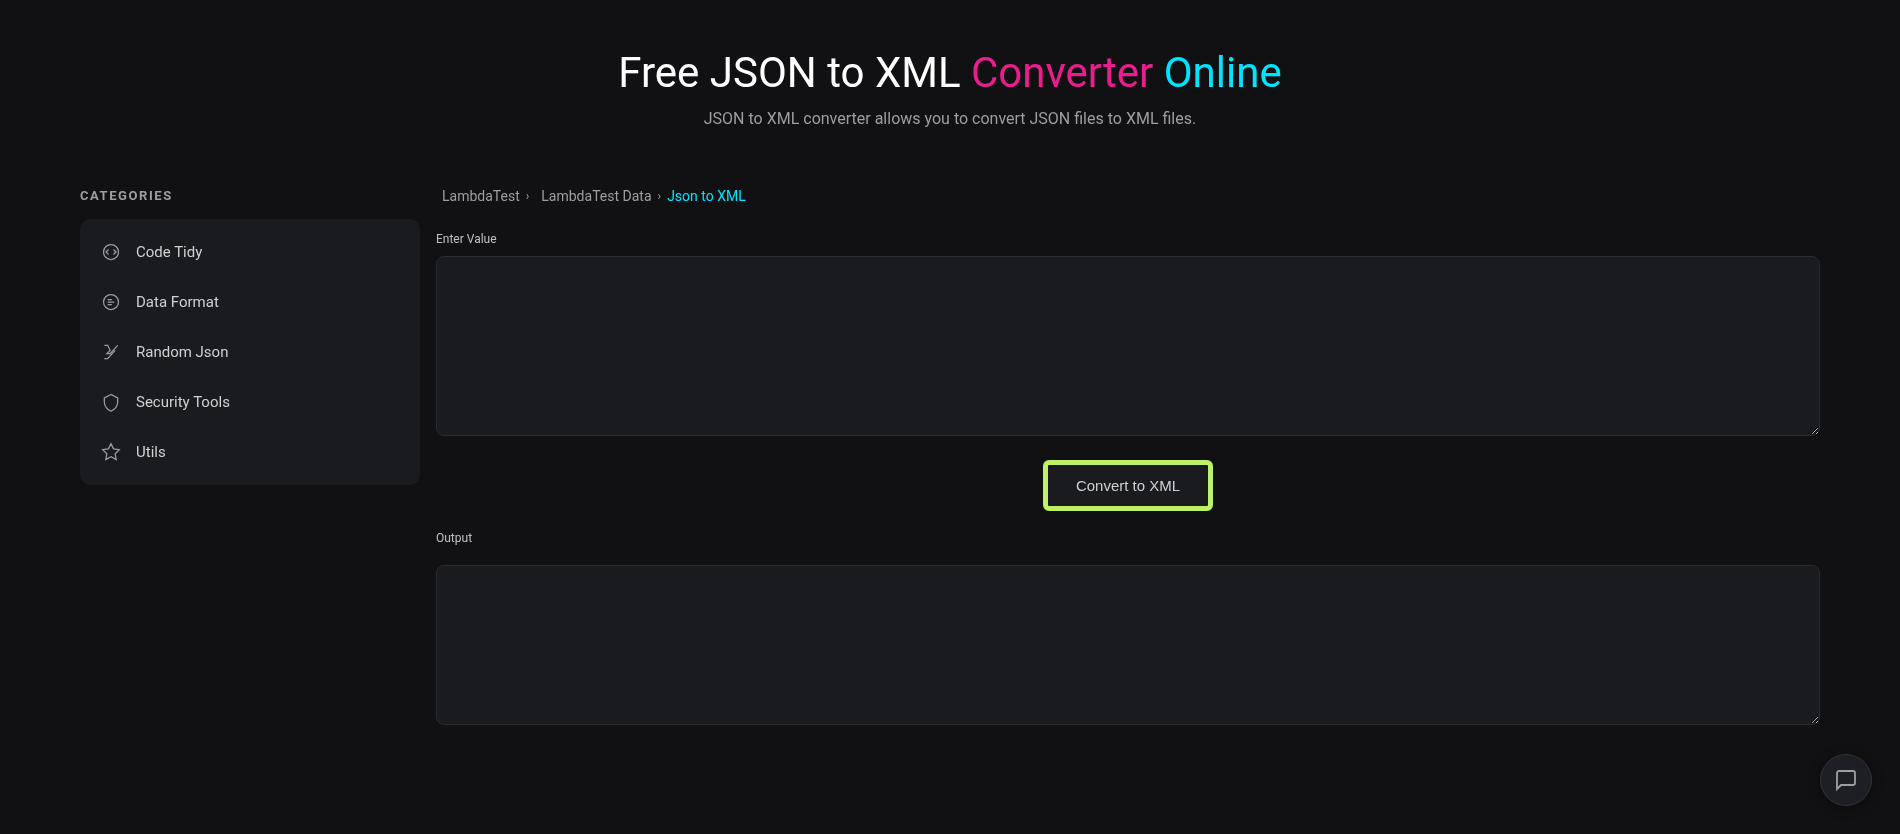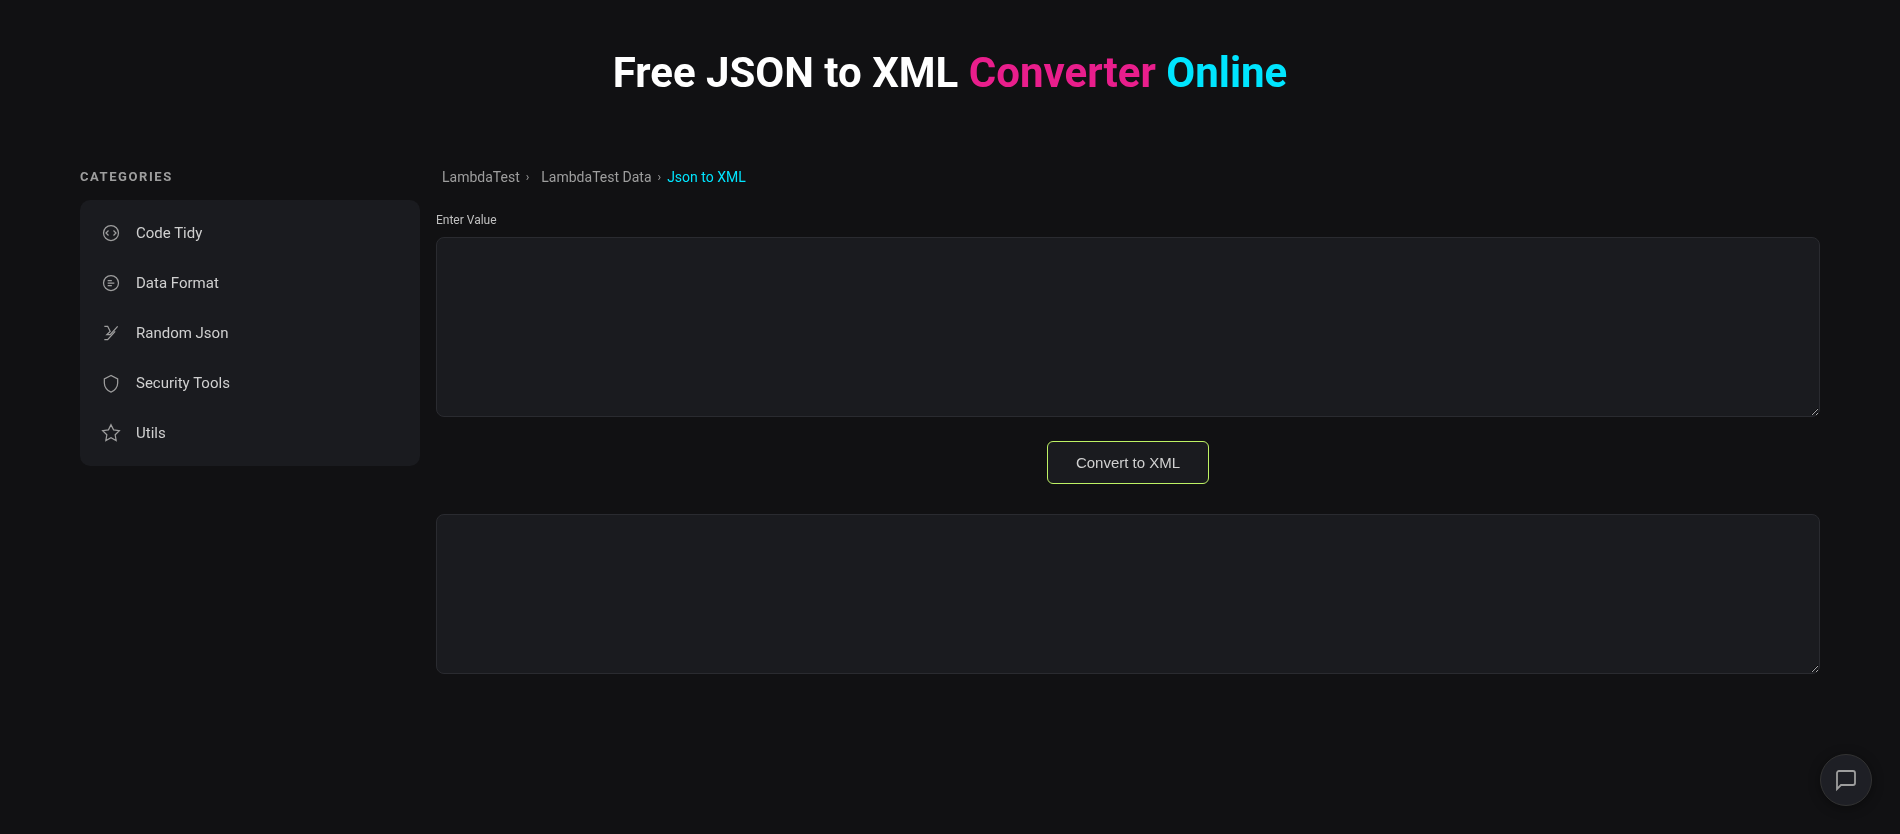--- a/index.html
+++ b/index.html
@@ -13,21 +13,21 @@
     }
 
     
     .header {
       text-align: center;
       padding: 48px 20px 40px;
     }
 
     .header-title {
       font-size: 42px;
-      font-weight: 700;
+      font-weight: 400;
       color: #ffffff;
       margin-bottom: 12px;
     }
 
     .header-title .highlight-pink {
       color: #e91e8c;
     }
 
     .header-title .highlight-cyan {
       color: #00e5ff;
@@ -154,21 +154,21 @@
     
     .convert-row {
       display: flex;
       justify-content: center;
       margin: 20px 0;
     }
 
     .convert-button {
       background-color: #1a1b1f;
       color: #d0d0d0;
-      border: 1px solid #bef264;
+      border: 5px solid #bef264;
       border-radius: 6px;
       padding: 12px 28px;
       font-size: 15px;
       cursor: pointer;
       transition: background 0.15s;
     }
 
     
     .output-textarea {
       width: 100%;
@@ -213,20 +213,21 @@
 </head>
 <body>
 
 <div class="header">
   <h1 class="header-title">
     <span>Free JSON to XML</span>
     <span class="highlight-pink">Converter</span>
     <span> </span>
     <span class="highlight-cyan">Online</span>
   </h1>
+  <p class="header-subtitle">JSON to XML converter allows you to convert JSON files to XML files.</p>
 </div>
 
 <div class="main-layout">
 
   <aside class="sidebar">
     <div class="sidebar-categories-label">CATEGORIES</div>
     <div class="sidebar-card">
 
       <div class="sidebar-item">
         <span class="sidebar-item-icon">
@@ -292,20 +293,21 @@
     
     <div class="section-label">Enter Value</div>
     <textarea class="input-textarea" placeholder="" style=""></textarea>
 
     
     <div class="convert-row">
       <button class="convert-button">Convert to XML</button>
     </div>
 
     
+    <div class="section-label">Output</div>
     <textarea class="output-textarea" placeholder="" style=""></textarea>
 
   </div>
 </div>
 
 <div class="chat-button">
   <svg viewBox="0 0 24 24">
     <path d="M21 15a2 2 0 0 1-2 2H7l-4 4V5a2 2 0 0 1 2-2h14a2 2 0 0 1 2 2z"></path>
   </svg>
 </div>

